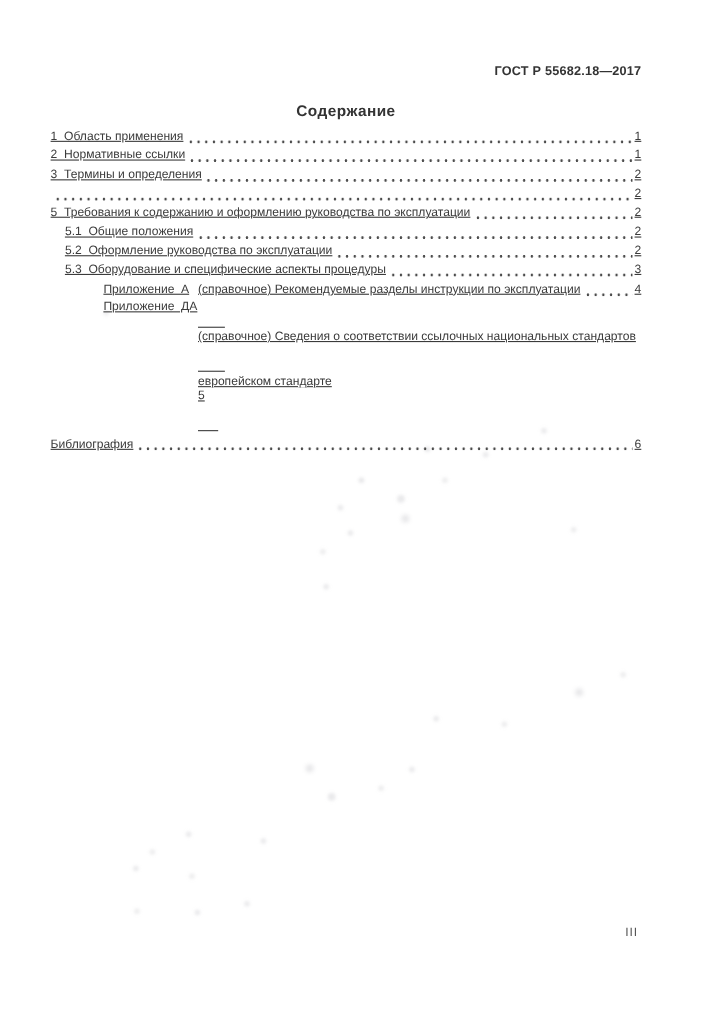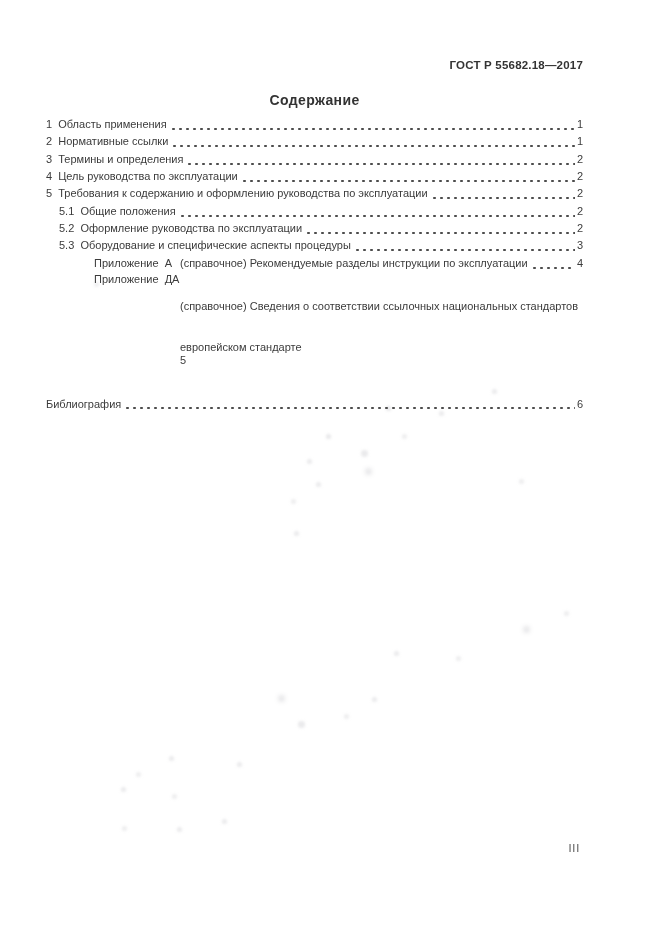--- a/index.html
+++ b/index.html
@@ -75,20 +75,21 @@
     position: absolute;
     top: 116px; left: 46px;
     width: 537px;
     font-size: 11px;
   }
   .row {
     display: flex;
     height: 17.35px;
     line-height: 17.35px;
     white-space: pre;
+    text-decoration: underline;
   }
   .row.sub { padding-left: 13px; }
   .txt { flex: 0 0 auto; white-space: pre; }
   .leader {
     flex: 1 1 auto;
     min-width: 8px;
     margin: 0 2px 0 3px;
     background-image: radial-gradient(circle, #4c4c4c 1.05px, rgba(76,76,76,0) 1.4px);
     background-size: 7px 4px;
     background-repeat: repeat-x;
@@ -134,21 +135,20 @@
       <span class="txt">2  Нормативные ссылки</span>
       <span class="leader"></span>
       <span class="pg">1</span>
     </div>
     <div class="row">
       <span class="txt">3  Термины и определения</span>
       <span class="leader"></span>
       <span class="pg">2</span>
     </div>
     <div class="row">
-      <span class="txt">4  Цель руководства по эксплуатации</span>
       <span class="leader"></span>
       <span class="pg">2</span>
     </div>
     <div class="row">
       <span class="txt">5  Требования к содержанию и оформлению руководства по эксплуатации</span>
       <span class="leader"></span>
       <span class="pg">2</span>
     </div>
     <div class="row sub">
       <span class="txt">5.1  Общие положения</span>

